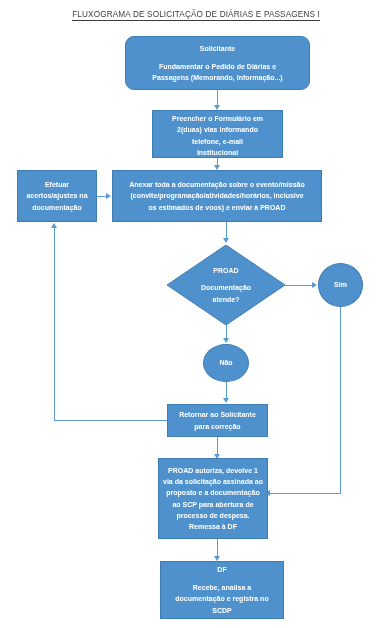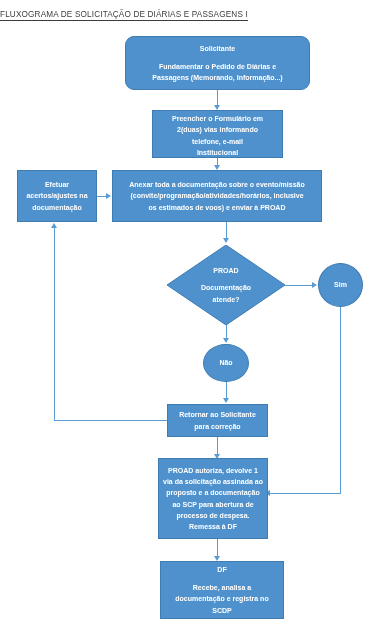--- a/index.html
+++ b/index.html
@@ -16,21 +16,21 @@
     height: 628px;
     background: #ffffff;
     overflow: hidden;
   }
   
   .title {
     position: absolute;
     left: 0;
     top: 10px;
     width: 320px;
-    text-align: left;
+    text-align: right;
     font-size: 8.2px;
     letter-spacing: 0.15px;
     color: #3c3c3c;
     font-weight: 400;
   }
   .title span {
     border-bottom: 1px solid #3c3c3c;
     padding-bottom: 1px;
   }
   

